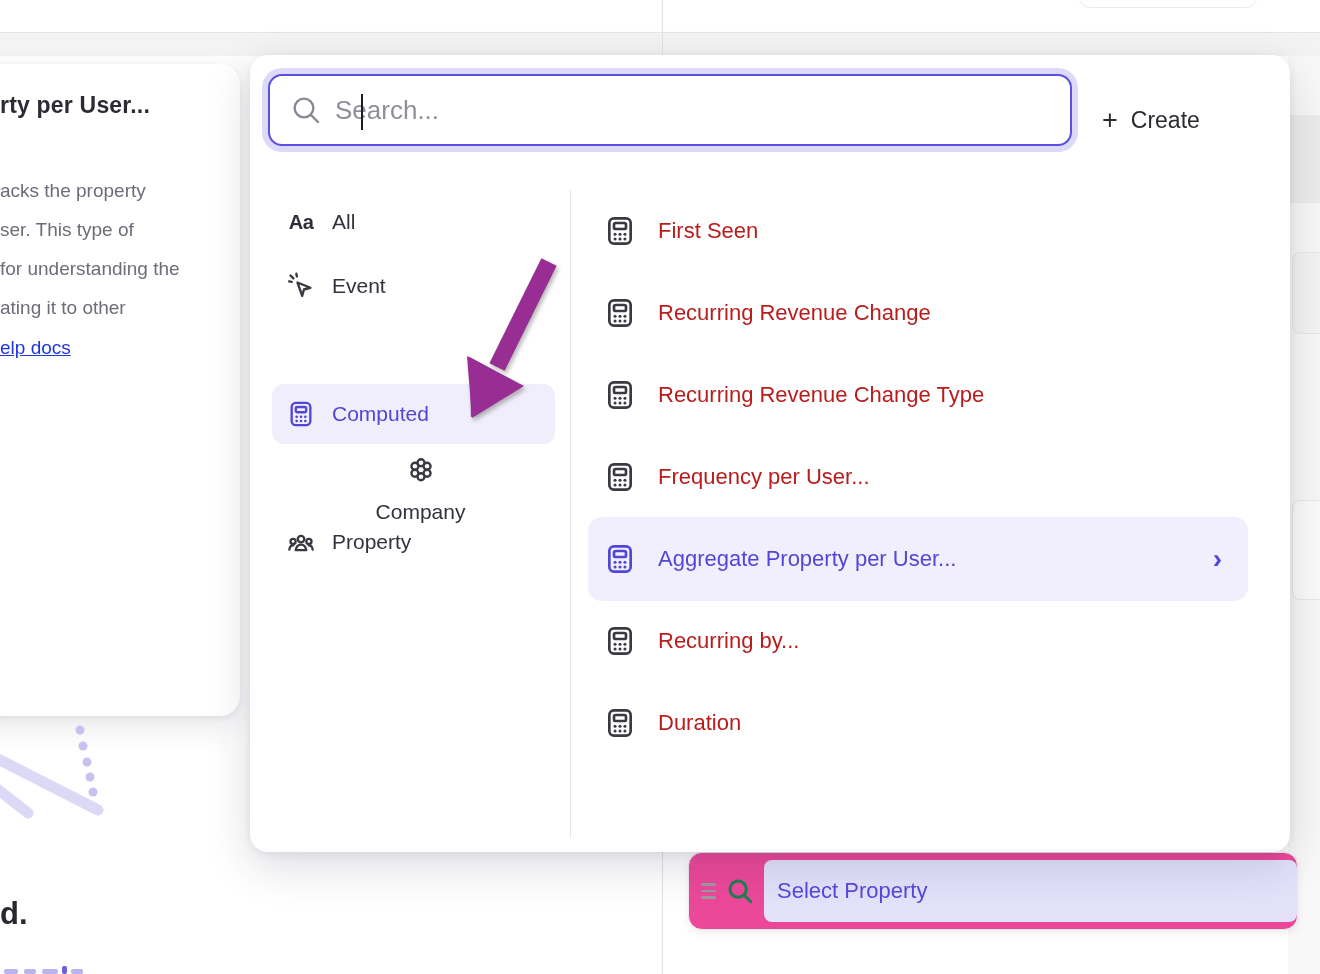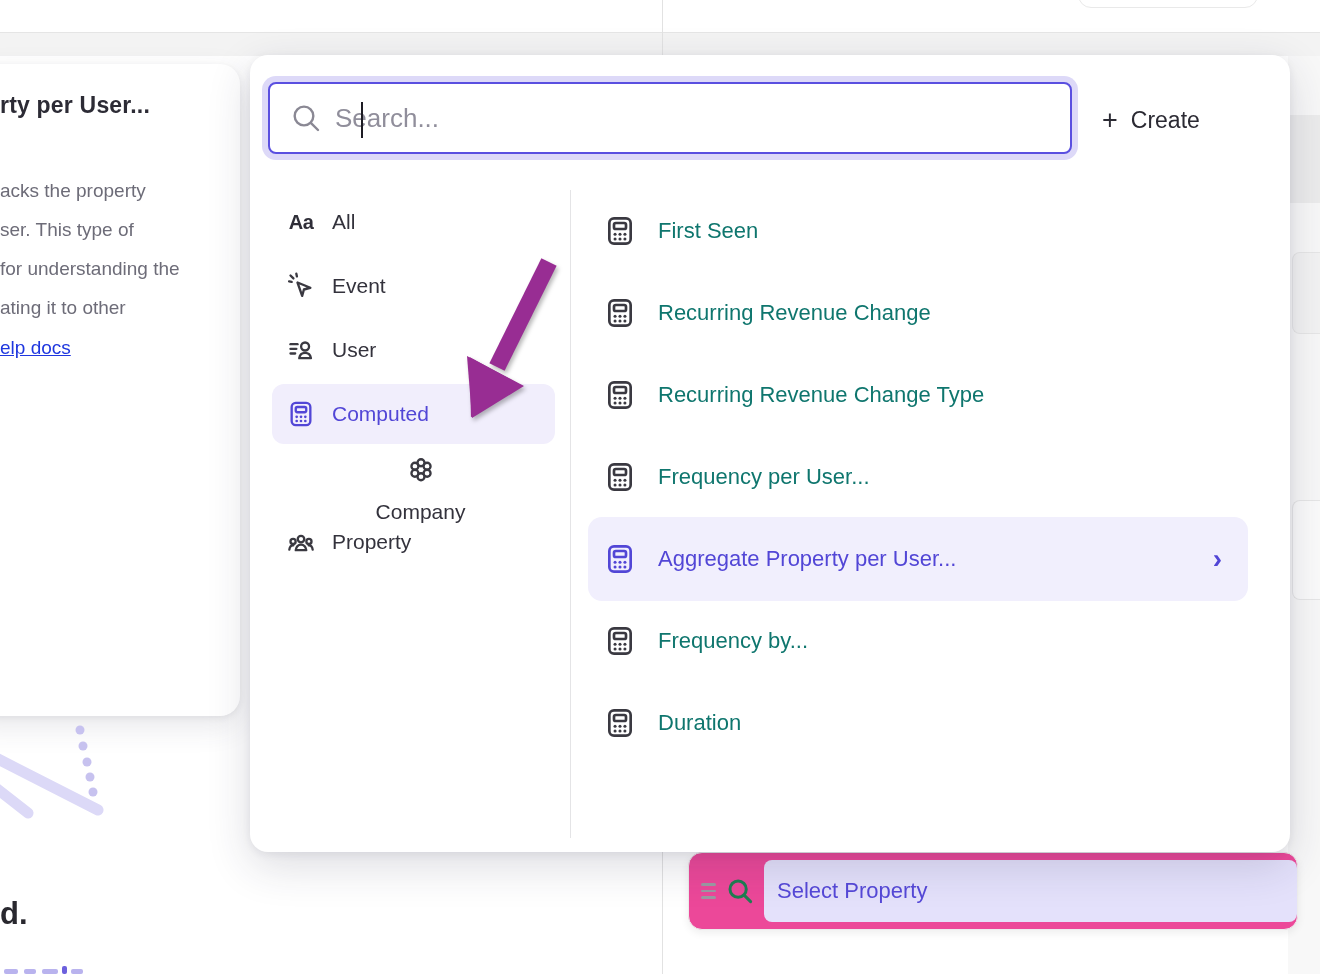--- a/index.html
+++ b/index.html
@@ -56,22 +56,22 @@
 
   
   .modal {
     position:absolute; left:250px; top:55px; width:1040px; height:797px;
     background:#fff; border-radius:18px;
     box-shadow:0 14px 44px rgba(40,40,70,.16), 0 2px 8px rgba(40,40,70,.08);
   }
   .modal-col-divider { position:absolute; left:320px; top:135px; width:1px; height:648px; background:#e4e4e6; }
 
   .search-wrap {
-    position:absolute; left:18px; top:27px; width:804px; height:72px;
-    background:#fff; border:2.5px solid #5a4fe0; border-radius:8px;
+    position:absolute; left:18px; top:19px; width:804px; height:72px;
+    background:#fff; border:2.5px solid #5a4fe0; border-radius:14px;
     box-shadow:0 0 0 6px #ddd9f8;
     display:flex; align-items:center; padding-left:20px;
   }
   .search-input {
     border:none; outline:none; flex:1; height:60px;
     font-family:"Liberation Sans", sans-serif;
     font-size:26px; color:#2e2d38; background:transparent;
   }
   .search-input::placeholder { color:#908e9b; }
   .caret { position:absolute; left:91px; top:18px; width:2px; height:36px; background:#1d1c24; }
@@ -94,21 +94,21 @@
   }
   .cat-row .cicon { width:30px; height:30px; display:flex; align-items:center; justify-content:center; }
   .cat-row.selected { background:#f1eefc; color:#5246d6; height:60px; }
   .cat-aa { font-size:20px; font-weight:700; color:#2f2e38; letter-spacing:-.5px; }
 
   
   .item-row {
     position:absolute; left:338px; width:660px; height:48px;
     display:flex; align-items:center; gap:22px; padding-left:16px;
     border-radius:14px; cursor:pointer;
-    font-size:22px; font-weight:500; color:#0f766e;
+    font-size:22px; font-weight:500; color:#b91c1c;
   }
   .item-row .iicon { width:32px; height:32px; flex:0 0 32px; display:flex; align-items:center; justify-content:center; }
   .item-row.selected { background:#f1effd; color:#5246d6; height:84px; }
   .item-label { flex:1; }
   .item-chevron { font-size:28px; font-weight:700; color:#5246d6; margin-right:26px; line-height:1; }
 
   
   .arrow-annot { position:absolute; left:440px; top:240px; z-index:30; filter:drop-shadow(2px 3px 2px rgba(0,0,0,.28)); pointer-events:none; }
 
   svg.stroke-ic { stroke:#3a3941; fill:none; stroke-width:2; stroke-linecap:round; stroke-linejoin:round; }
@@ -199,32 +199,20 @@
       <svg class="stroke-ic" width="28" height="28" viewBox="0 0 24 24">
         <path d="M9 9 L20 13.5 L14.5 15 L13 20.5 Z"></path>
         <line x1="5.5" y1="5.5" x2="3" y2="3"></line>
         <line x1="8.5" y1="3.8" x2="8" y2="1.5"></line>
         <line x1="4" y1="8.5" x2="1.8" y2="8"></line>
       </svg>
     </span>
     <span>Event</span>
   </div>
 
-  <div class="cat-row" style="top:273px;">
-    <span class="cicon">
-      <svg class="stroke-ic" width="28" height="28" viewBox="0 0 24 24">
-        <line x1="3" y1="7" x2="9" y2="7"></line>
-          <line x1="3" y1="11" x2="8" y2="11"></line>
-          <line x1="3" y1="15" x2="7" y2="15"></line>
-        <circle cx="15.5" cy="9" r="3.4"></circle>
-        <path d="M10.5 19 C11 15.8 13 14.5 15.5 14.5 C18 14.5 20 15.8 20.5 19 Z"></path>
-      </svg>
-    </span>
-    <span>User</span>
-  </div>
 
   <div class="cat-row selected" style="top:329px;">
     <span class="cicon">
       <svg class="stroke-ic" width="28" height="28" viewBox="0 0 24 24">
         <rect x="4" y="2.5" width="16" height="19" rx="3.5"></rect>
         <rect x="7.5" y="6" width="9" height="4.5" rx="1.4"></rect>
         <circle class="dotfill" cx="8.3" cy="14.4" r="1.15"></circle>
           <circle class="dotfill" cx="12" cy="14.4" r="1.15"></circle>
           <circle class="dotfill" cx="15.7" cy="14.4" r="1.15"></circle>
         <circle class="dotfill" cx="8.3" cy="18" r="1.15"></circle>
@@ -350,21 +338,21 @@
           <rect x="4" y="2.5" width="16" height="19" rx="3.5"></rect>
           <rect x="7.5" y="6" width="9" height="4.5" rx="1.4"></rect>
           <circle class="dotfill" cx="8.3" cy="14.4" r="1.15"></circle>
           <circle class="dotfill" cx="12" cy="14.4" r="1.15"></circle>
           <circle class="dotfill" cx="15.7" cy="14.4" r="1.15"></circle>
           <circle class="dotfill" cx="8.3" cy="18" r="1.15"></circle>
           <circle class="dotfill" cx="12" cy="18" r="1.15"></circle>
           <circle class="dotfill" cx="15.7" cy="18" r="1.15"></circle>
         </svg>
     </span>
-    <span class="item-label">Frequency by...</span>
+    <span class="item-label">Recurring by...</span>
   </div>
 
   <div class="item-row" style="top:644px;">
     <span class="iicon">
       <svg class="stroke-ic" width="32" height="32" viewBox="0 0 24 24">
           <rect x="4" y="2.5" width="16" height="19" rx="3.5"></rect>
           <rect x="7.5" y="6" width="9" height="4.5" rx="1.4"></rect>
           <circle class="dotfill" cx="8.3" cy="14.4" r="1.15"></circle>
           <circle class="dotfill" cx="12" cy="14.4" r="1.15"></circle>
           <circle class="dotfill" cx="15.7" cy="14.4" r="1.15"></circle>

